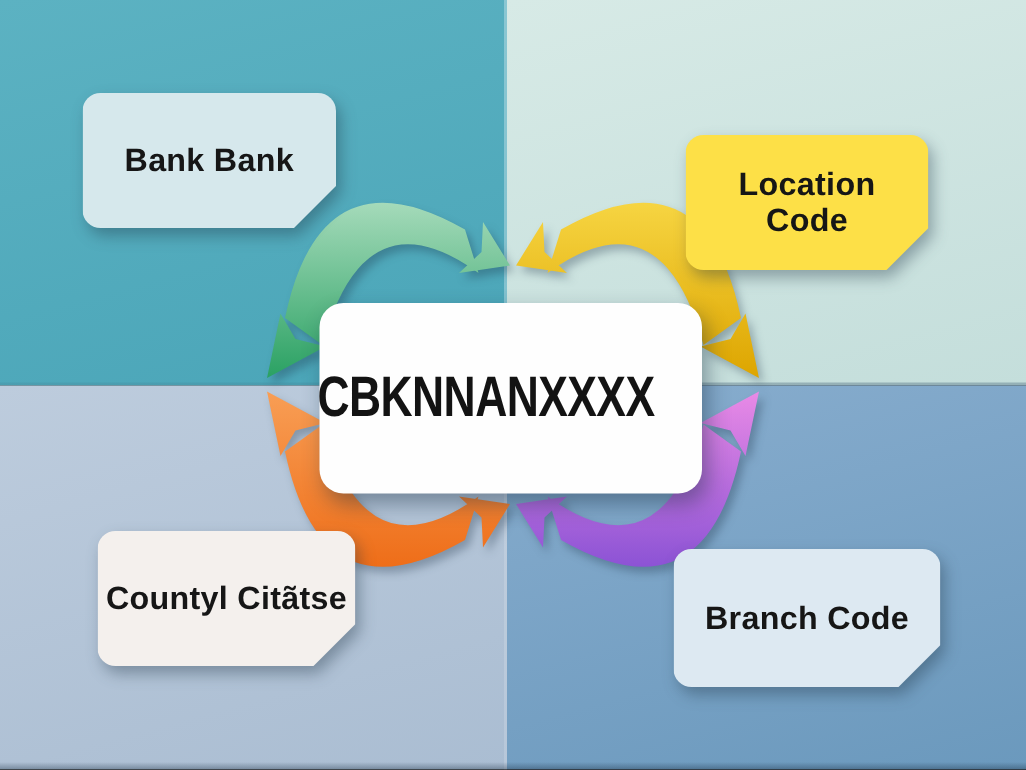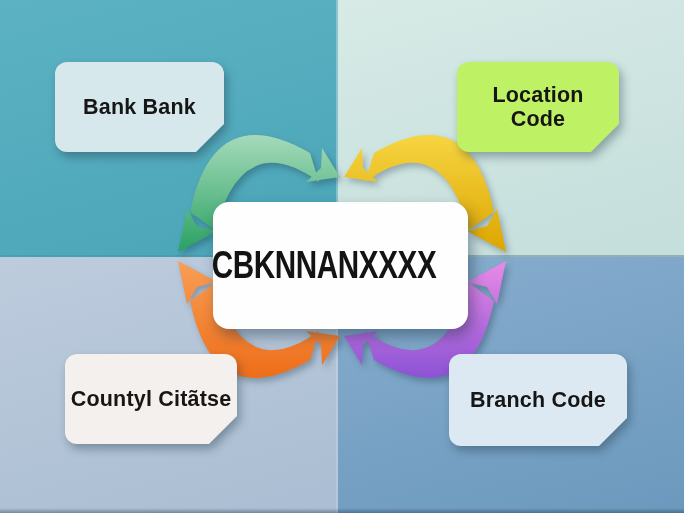--- a/index.html
+++ b/index.html
@@ -31,21 +31,21 @@
     display:flex;align-items:center;justify-content:center;
   }
   .box-label{
     font-size:21.5px;font-weight:600;color:#161616;
     text-align:center;white-space:pre-line;line-height:1.12;
     letter-spacing:.2px;
   }
   .pos-bank{left:55px;top:62px;width:169px;height:90px;}
   .pos-location{left:457px;top:62px;width:162px;height:90px;}
   .pos-country{left:65px;top:354px;width:172px;height:90px;}
-  .pos-branch{left:449px;top:354px;width:178px;height:92px;}
+  .pos-branch{left:449px;top:366px;width:178px;height:92px;}
 
   .center-box{
     position:absolute;left:213px;top:202px;width:255px;height:127px;
     border-radius:16px;
     box-shadow:4px 7px 14px rgba(25,45,65,.42);
     display:flex;align-items:center;justify-content:flex-end;
   }
   .center-code{
     font-size:38px;font-weight:700;color:#131313;
     letter-spacing:-.5px;white-space:nowrap;
@@ -97,21 +97,21 @@
     <use href="#arrowShape" fill="url(#grad-purple)" transform="translate(684,513) scale(-1,-1)"></use>
   </svg>
 
   <div class="box-shadow pos-bank">
     <div class="box" style="background: rgb(214, 232, 236);">
       <span class="box-label">Bank Bank</span>
     </div>
   </div>
 
   <div class="box-shadow pos-location">
-    <div class="box" style="background: #bef264;">
+    <div class="box" style="background: #fde047; margin-top: 28px;">
       <span class="box-label">Location
 Code</span>
     </div>
   </div>
 
   <div class="box-shadow pos-country">
     <div class="box" style="background: rgb(244, 240, 237);">
       <span class="box-label">Countyl Citãtse</span>
     </div>
   </div>

